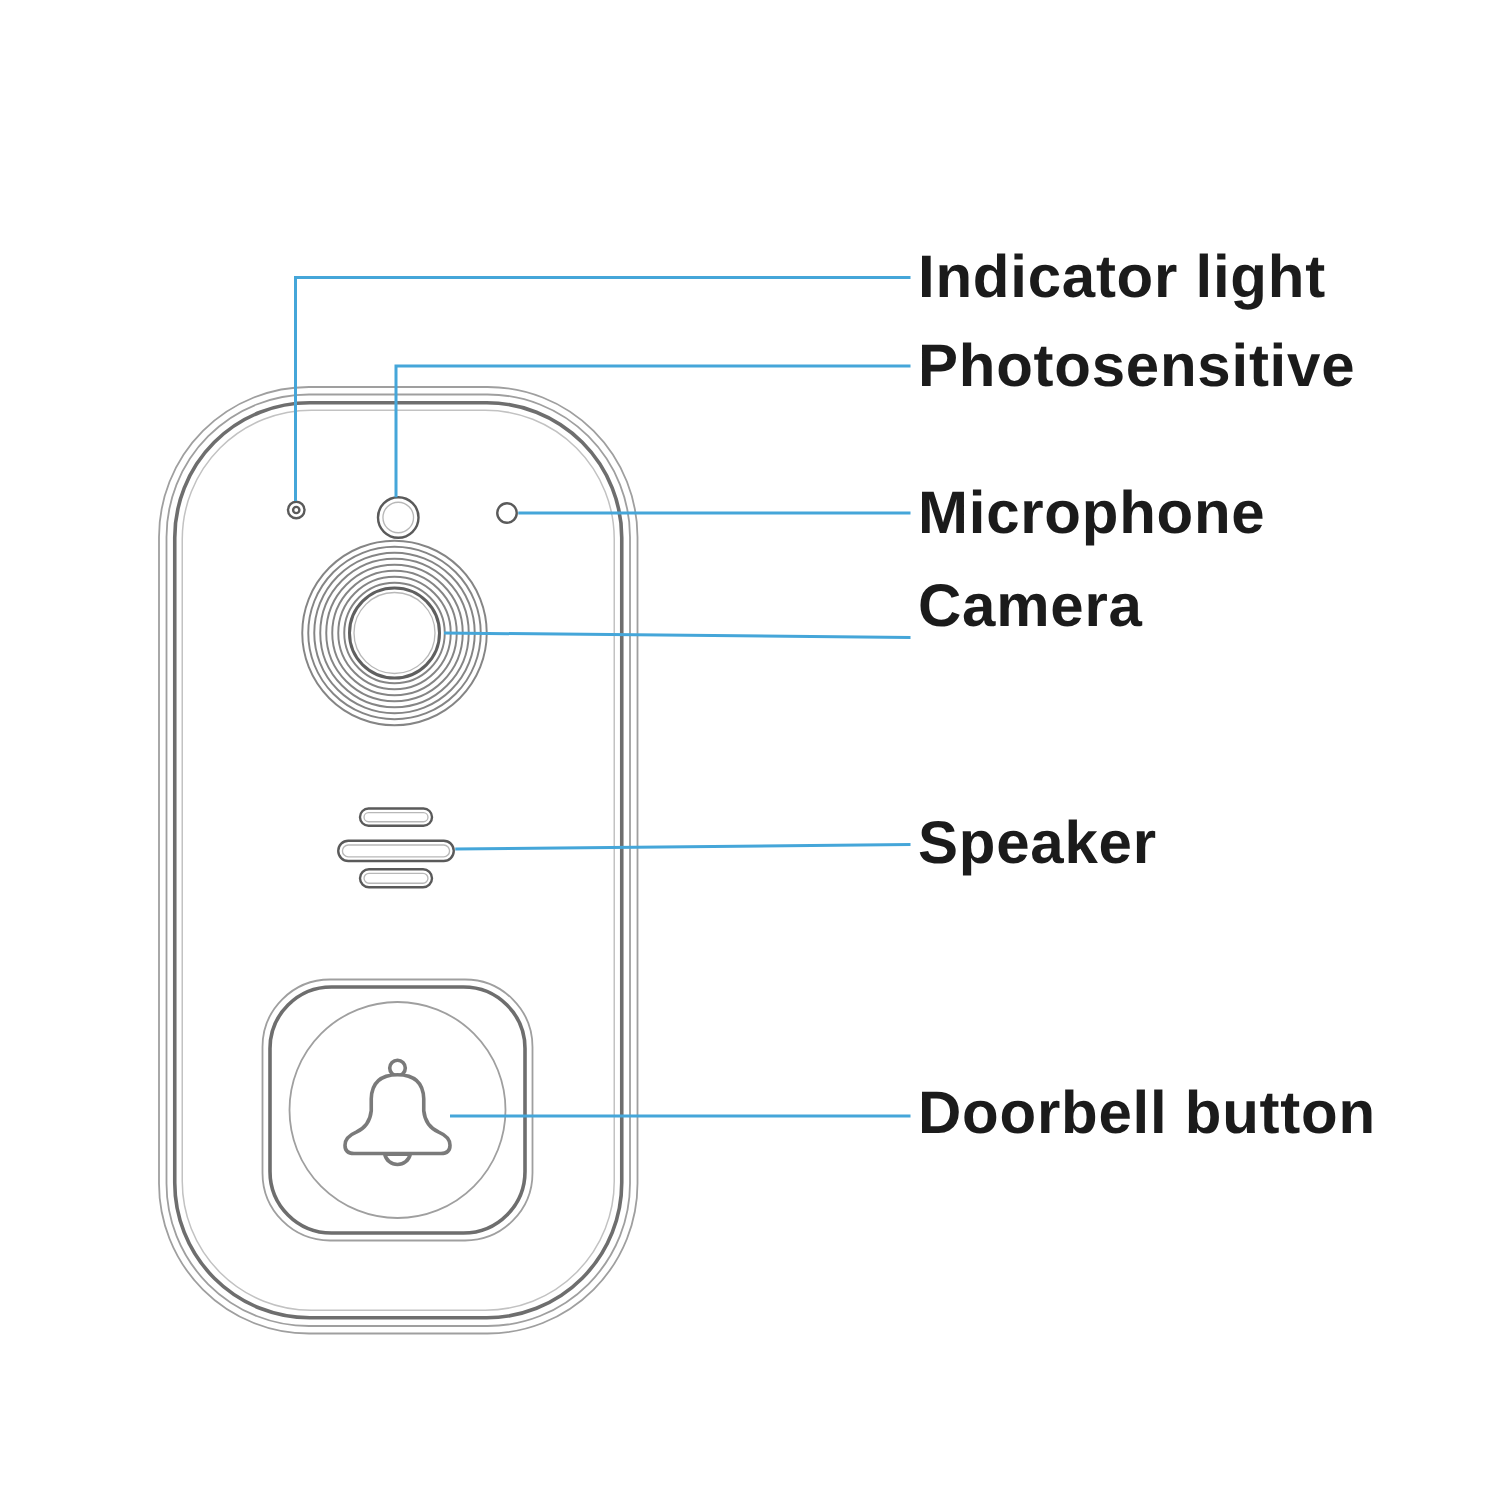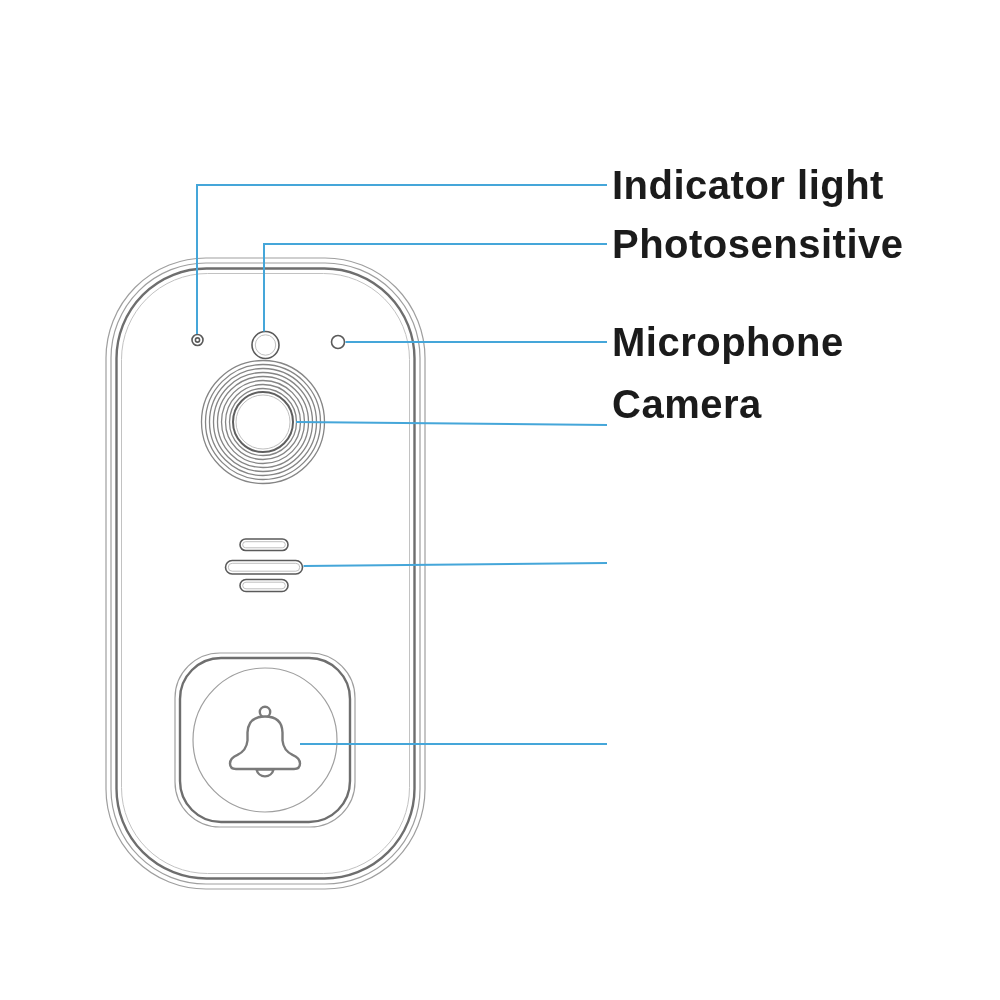--- a/index.html
+++ b/index.html
@@ -120,14 +120,16 @@
       <line class="leader" x1="296" y1="422" x2="607" y2="425"></line>
       <line class="leader" x1="303.5" y1="566" x2="607" y2="563"></line>
       <line class="leader" x1="300" y1="744" x2="607" y2="744"></line>
     </g>
   </svg>
 
   <div class="part-label" style="top:185px">Indicator light</div>
   <div class="part-label" style="top:244px">Photosensitive</div>
   <div class="part-label" style="top:342px">Microphone</div>
   <div class="part-label" style="top:404px">Camera</div>
+  <div class="part-label" style="top:562px">Speaker</div>
+  <div class="part-label" style="top:742px">Doorbell button</div>
 
 </div>
 
 </body></html>

